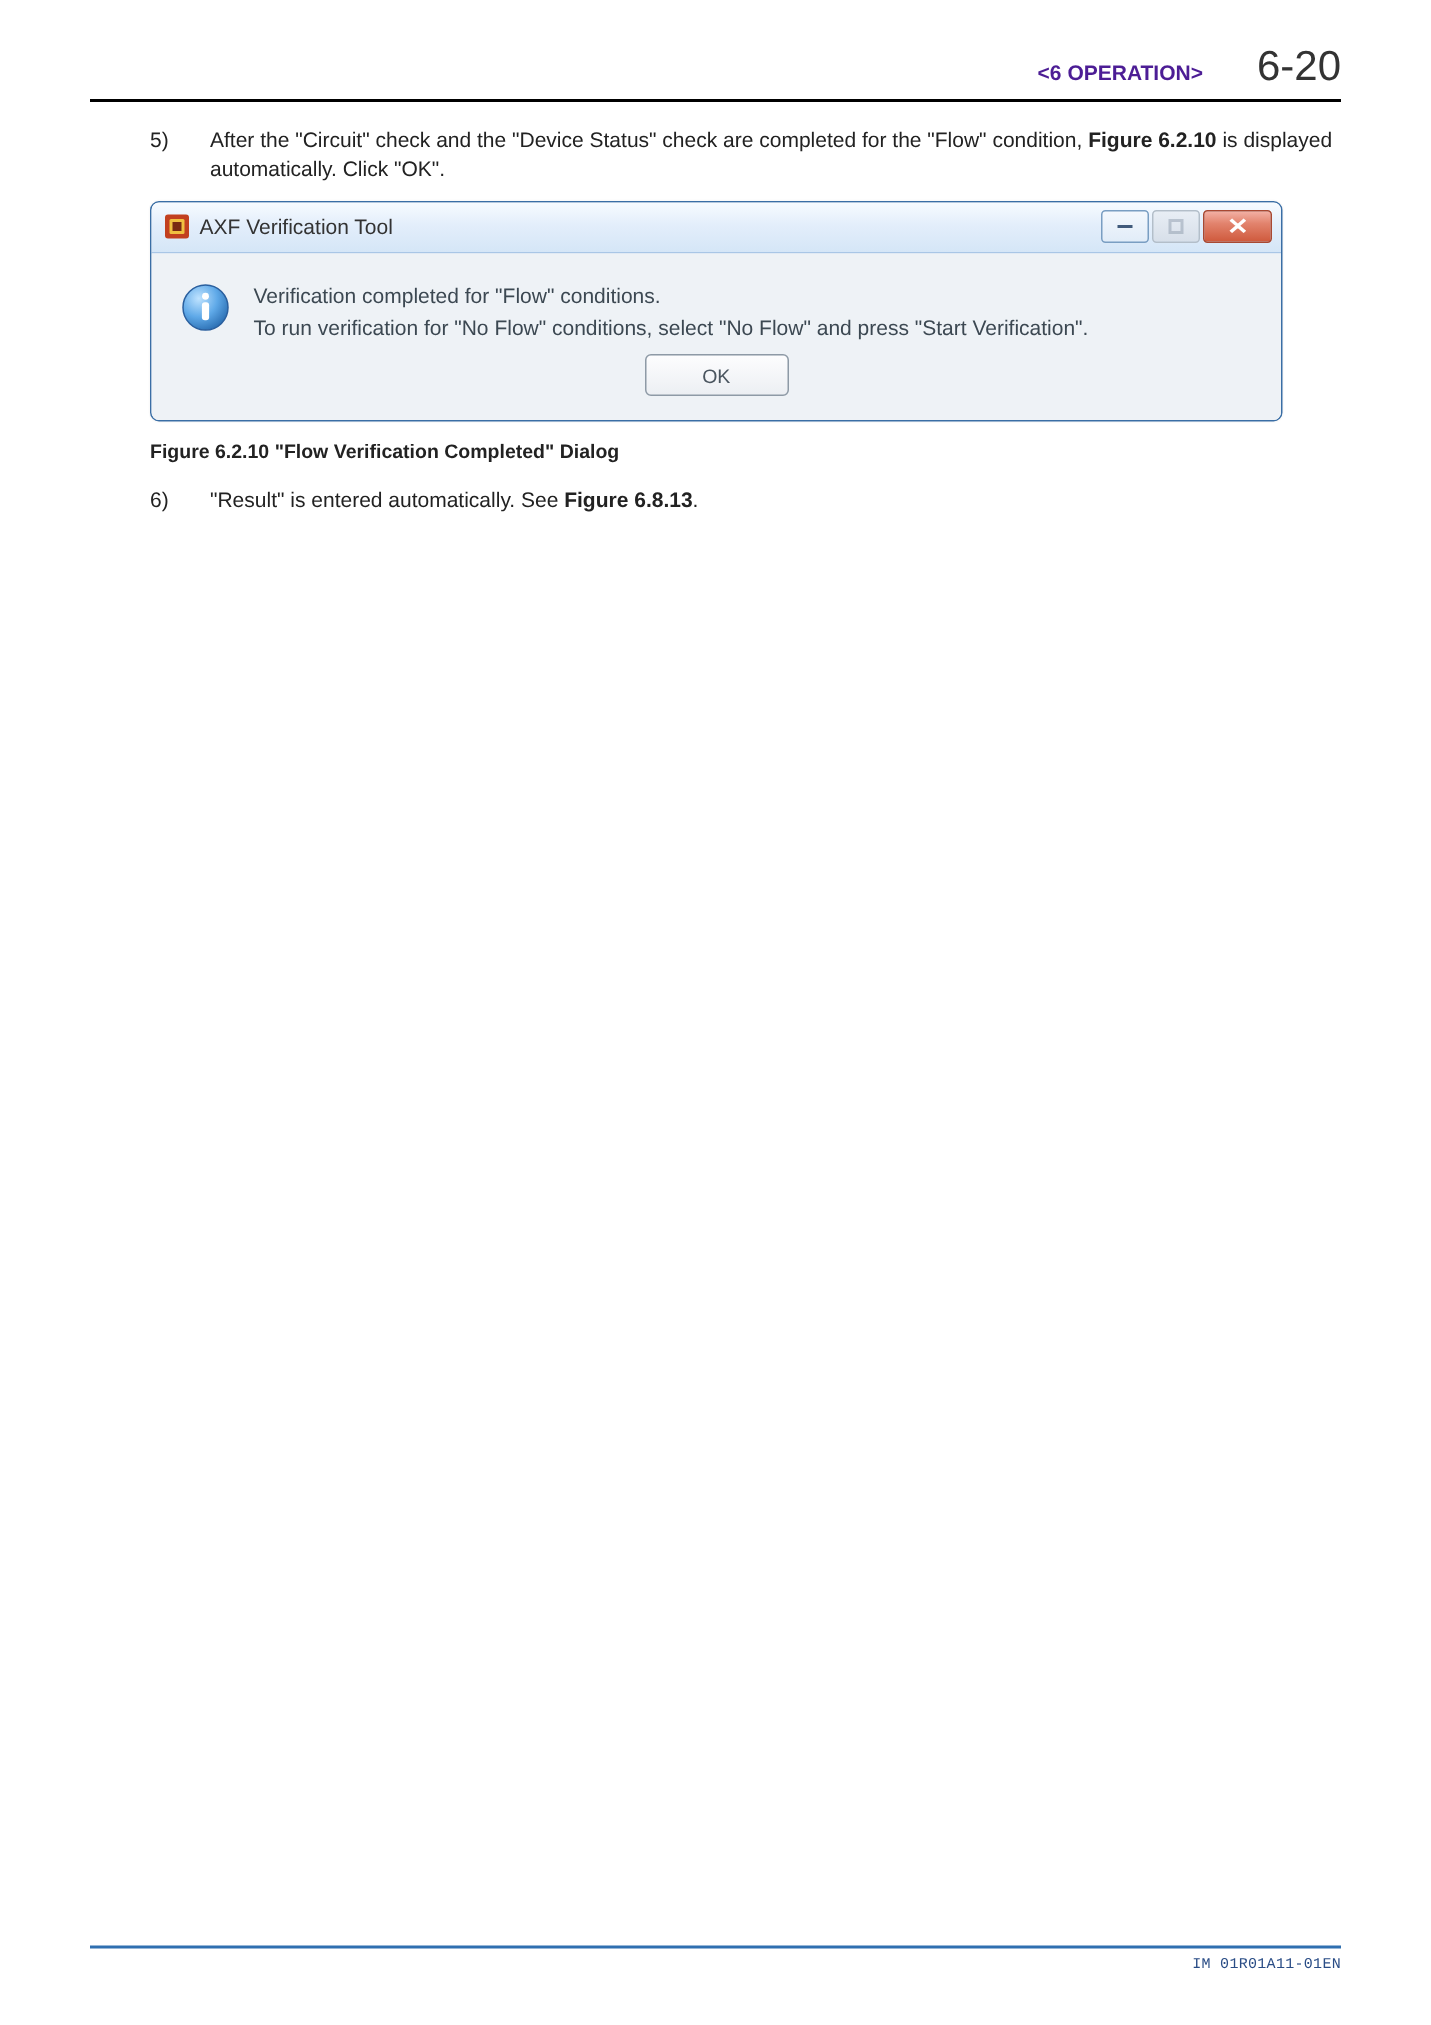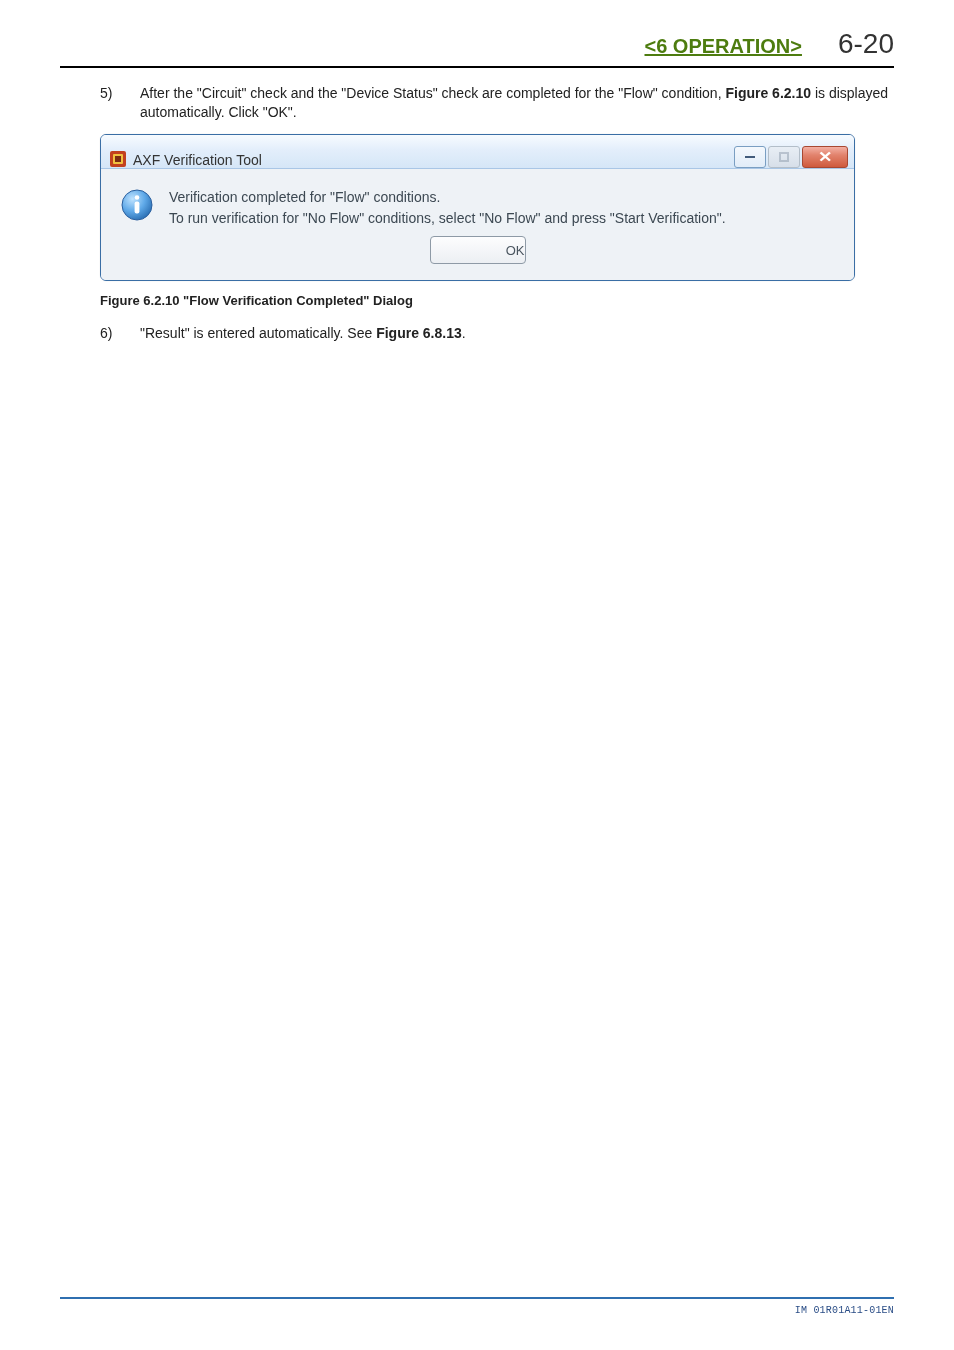--- a/index.html
+++ b/index.html
@@ -1,47 +1,47 @@
 <!DOCTYPE html>
 <html><head>
 <meta charset="utf-8">
 <style>
   * { box-sizing: border-box; margin: 0; padding: 0; }
   html, body { width: 954px; height: 1350px; font-family: Arial, Helvetica, sans-serif; background: #fff; color: #000; }
   .page { width: 954px; height: 1350px; position: relative; padding: 0 60px; }
   .header { display: flex; justify-content: flex-end; align-items: baseline; padding-top: 28px; gap: 36px; }
-  .header-section { font-size: 20px; font-weight: bold; color: #4d7c0f; text-decoration: underline; }
+  .header-section { font-size: 14px; font-weight: bold; color: #4c1d95; }
   .header-page { font-size: 28px; font-weight: normal; color: #333; }
   .header-rule { border: 0; border-top: 2px solid #000; margin-top: 6px; }
   .content { padding-left: 40px; padding-top: 16px; }
   .num-para { display: flex; gap: 18px; font-size: 14px; color: #222; line-height: 1.35; }
   .num-para .num { min-width: 22px; }
   .bold { font-weight: bold; }
 
   .dialog-wrap { margin-top: 12px; margin-left: 0; width: 755px; }
   .win { width: 755px; border: 1px solid #3a6ea5; border-radius: 6px; background: #fff; overflow: hidden; box-shadow: 0 0 0 1px rgba(0,0,0,0.02); }
-  .titlebar { display: flex; align-items: flex-end; height: 34px; padding: 0 6px 0 8px; background: linear-gradient(#f7fbff, #e3eefb 45%, #d5e6f7); border-bottom: 1px solid #a9c6e6; }
+  .titlebar { display: flex; align-items: center; height: 34px; padding: 0 6px 0 8px; background: linear-gradient(#f7fbff, #e3eefb 45%, #d5e6f7); border-bottom: 1px solid #a9c6e6; }
   .app-icon { width: 18px; height: 18px; margin-right: 6px; display: flex; align-items: center; justify-content: center; }
   .app-icon svg { display: block; }
   .title-text { font-size: 14px; color: #333; flex: 0 0 auto; }
   .title-spacer { flex: 1; }
   .winbtns { display: flex; gap: 0; }
   .winbtn { width: 32px; height: 22px; border: 1px solid #7a9ec2; border-radius: 3px; margin-left: 2px; display: flex; align-items: center; justify-content: center; background: linear-gradient(#f4f8fd,#e1ecf8); }
   .winbtn.mid { background: linear-gradient(#e8eef5,#d7dfe9); border-color:#b3bec9; }
   .winbtn.mid .sq { opacity: .35; }
   .winbtn.close { background: linear-gradient(#f3b0a4,#e2836d 40%,#cf5a3d); border-color:#a84832; width:46px; }
   .winbtn .dash { width: 10px; height: 2px; background:#415a7b; }
   .winbtn .sq { width:10px; height:10px; border:2px solid #6a7c8e; }
   .winbtn.close .x { color:#fff; font-weight:bold; font-size:15px; line-height:1; transform: scaleX(1.15); }
   .win-body { padding: 18px 18px 16px 18px; background: #eef2f6; }
   .msg-row { display:flex; gap: 14px; }
   .info-ico { width:36px; height:36px; flex:0 0 36px; }
   .msg-text { font-size: 14px; color: #3c4852; line-height: 1.55; }
   .ok-row { display:flex; justify-content:center; margin-top:6px; }
-  .ok-btn { min-width: 96px; height: 28px; border: 1px solid #8e9aa6; border-radius: 4px; background: linear-gradient(#fdfdfe,#eceff3); color:#4a555f; font-size:13px; display:flex; align-items:center; justify-content:flex-end; }
+  .ok-btn { min-width: 96px; height: 28px; border: 1px solid #8e9aa6; border-radius: 4px; background: linear-gradient(#fdfdfe,#eceff3); color:#4a555f; font-size:13px; display:flex; align-items:center; justify-content:center; }
   .caption-right { text-align:right; font-size:9px; color:#555; margin-top:2px; padding-right:2px; }
   .fig-caption { font-size: 13px; font-weight: bold; color:#222; margin-top:12px; }
   .para6 { margin-top: 16px; }
 
   .footer { position:absolute; bottom:34px; left:60px; right:60px;font-family:Liberation Mono, monospace; }
   .footer-rule { border:0; border-top:2px solid #2f6fb0; }
   .footer-text { text-align:right; font-size:10px; color:#2a4d86; margin-top:6px; letter-spacing:.2px; }
 </style>
 </head>
 <body>

